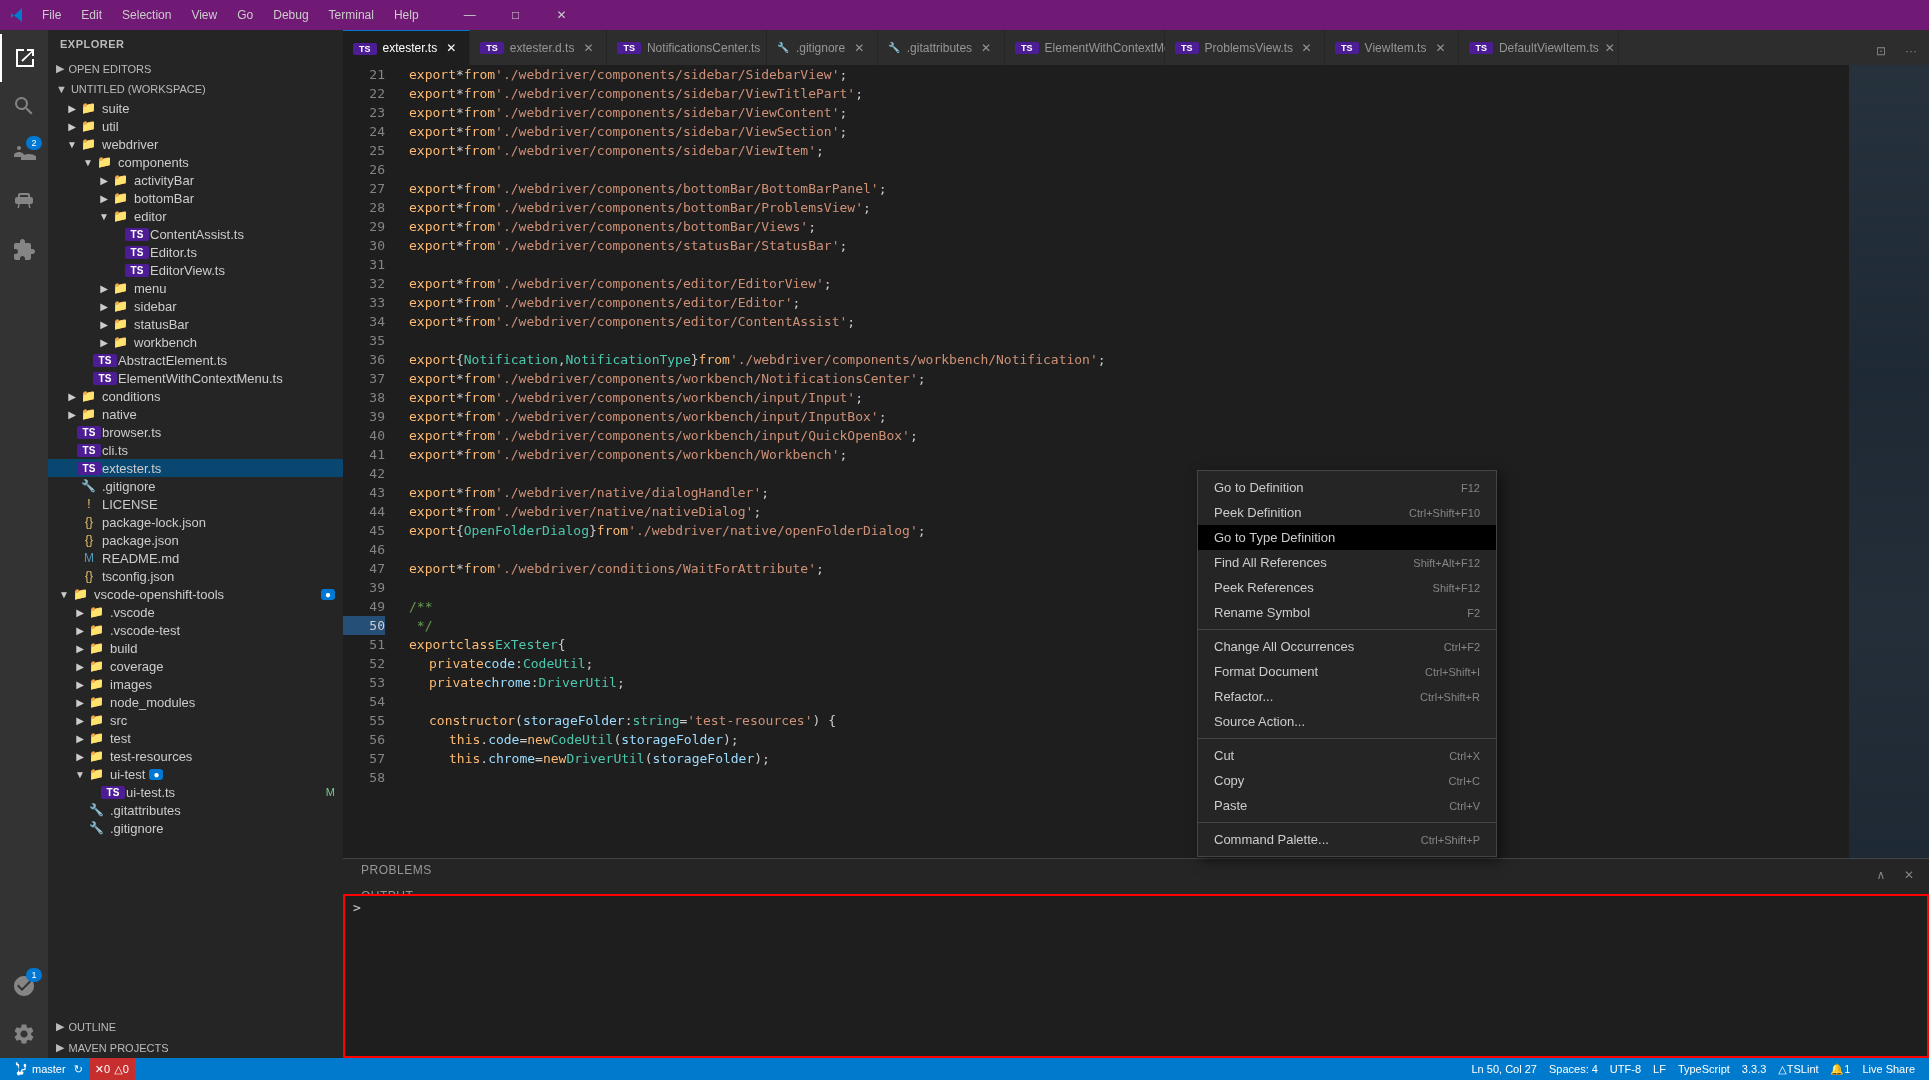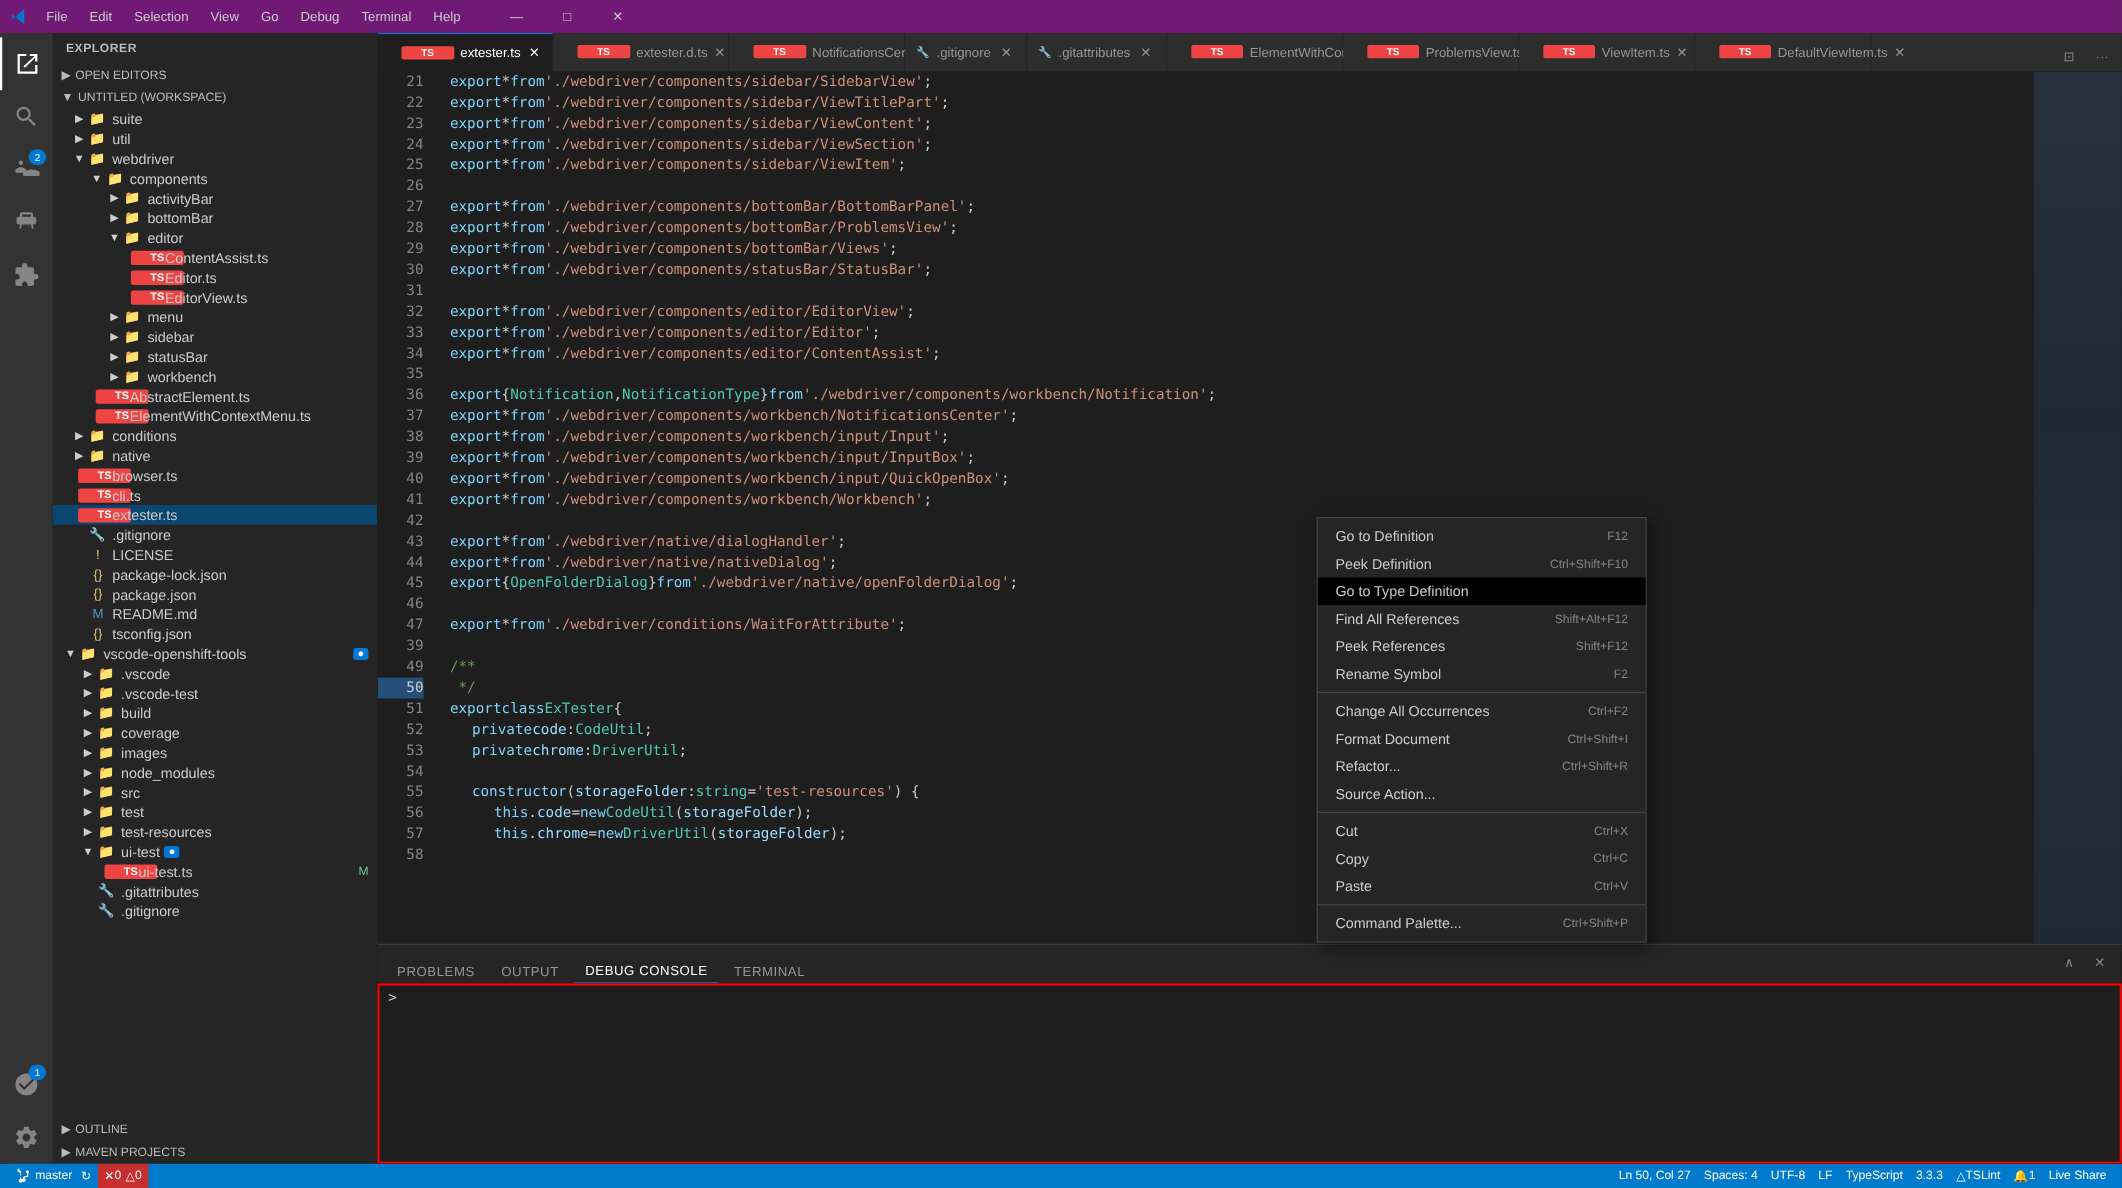--- a/index.html
+++ b/index.html
@@ -28,21 +28,21 @@
     #sidebar { width: 295px; background: #252526; display: flex; flex-direction: column; flex-shrink: 0; overflow: hidden; }
     #sidebar-header { padding: 8px 12px; font-size: 11px; font-weight: 600; color: #bbbbbb; text-transform: uppercase; letter-spacing: 0.5px; }
     #file-tree { flex: 1; overflow-y: auto; font-size: 13px; }
     .tree-item { display: flex; align-items: center; padding: 1px 0; cursor: pointer; white-space: nowrap; }
     .tree-item.selected { background: #094771; }
     .tree-item .indent { display: inline-block; }
     .tree-item .arrow { width: 16px; display: inline-flex; align-items: center; justify-content: center; color: #cccccc; font-size: 10px; }
     .tree-item .file-icon { width: 18px; height: 16px; display: inline-flex; align-items: center; justify-content: center; margin-right: 4px; font-size: 12px; }
     .tree-item .item-name { color: #cccccc; }
     .tree-item .badge { margin-left: auto; margin-right: 8px; background: #0078d4; color: white; border-radius: 3px; font-size: 10px; padding: 0 4px; }
-    .ts-icon { color: #3178c6; font-weight: bold; font-size: 10px; background: #ef4444; color: white; border-radius: 2px; padding: 1px 18px; margin-left: 12px; }
+    .ts-icon { color: #3178c6; font-weight: bold; font-size: 10px; background: #4c1d95; color: white; border-radius: 2px; padding: 1px 6px; }
 
     
     #sidebar-bottom { display: flex; flex-direction: column; }
     .sidebar-section-header { padding: 4px 8px; font-size: 11px; color: #bbbbbb; text-transform: uppercase; cursor: pointer; display: flex; align-items: center; }
 
     
     #editor-area { flex: 1; display: flex; flex-direction: column; overflow: hidden; }
 
     
     #tabs-bar { background: #2d2d2d; height: 35px; display: flex; align-items: flex-end; overflow: hidden; flex-shrink: 0; }
@@ -53,34 +53,34 @@
     #tabs-actions { margin-left: auto; display: flex; align-items: center; padding-right: 4px; gap: 2px; }
     .tab-action-btn { width: 28px; height: 28px; display: flex; align-items: center; justify-content: center; cursor: pointer; color: #858585; }
 
     
     #editor-content { flex: 1; display: flex; overflow: hidden; background: #1e1e1e; }
     #line-numbers { width: 50px; background: #1e1e1e; color: #858585; font-family: 'Consolas', monospace; font-size: 13px; line-height: 19px; text-align: right; padding: 0 8px 0 0; padding-top: 0; overflow: hidden; flex-shrink: 0; user-select: none; }
     #code-area { flex: 1; overflow: auto; font-family: 'Consolas', monospace; font-size: 13px; line-height: 19px; padding: 0 0 0 16px; position: relative; }
 
     .code-line { display: flex; align-items: center; min-height: 19px; white-space: pre; }
     .code-line.highlighted { background: #264f78; }
-    .kw { color: #7dd3fc; }
+    .kw { color: #fdba74; }
     .str { color: #ce9178; }
     .cls { color: #4ec9b0; }
     .prop { color: #9cdcfe; }
     .cmt { color: #6a9955; }
     .op { color: #cccccc; }
     .type { color: #4ec9b0; }
 
     
     #minimap { width: 80px; background: #1e1e1e; overflow: hidden; flex-shrink: 0; }
 
     
     #bottom-panel { height: 200px; background: #1e1e1e; border-top: 1px solid #444; display: flex; flex-direction: column; flex-shrink: 0; position: relative; }
-    #panel-tabs { display: flex; background: #252526; height: 35px; align-items: flex-end; padding: 0 8px; gap: 4px; }
+    #panel-tabs { display: flex; background: #252526; height: 35px; align-items: flex-start; padding: 0 8px; gap: 4px; flex-direction: column; }
     .panel-tab { padding: 4px 10px; cursor: pointer; color: #969696; font-size: 12px; text-transform: uppercase; font-weight: 500; letter-spacing: 0.5px; }
     .panel-tab.active { color: #ffffff; border-bottom: 1px solid #0078d4; }
     #panel-content { flex: 1; background: #1e1e1e; border: 2px solid #ff0000; overflow: hidden; }
     #panel-actions { position: absolute; top: 4px; right: 8px; display: flex; gap: 4px; }
     .panel-action-btn { width: 24px; height: 24px; display: flex; align-items: center; justify-content: center; cursor: pointer; color: #858585; }
 
     
     #status-bar { height: 22px; background: #007acc; display: flex; align-items: center; padding: 0 8px; font-size: 11px; color: white; gap: 0; flex-shrink: 0; }
     .status-item { padding: 0 6px; height: 22px; display: flex; align-items: center; cursor: pointer; white-space: nowrap; }
     .status-left { display: flex; align-items: center; }

